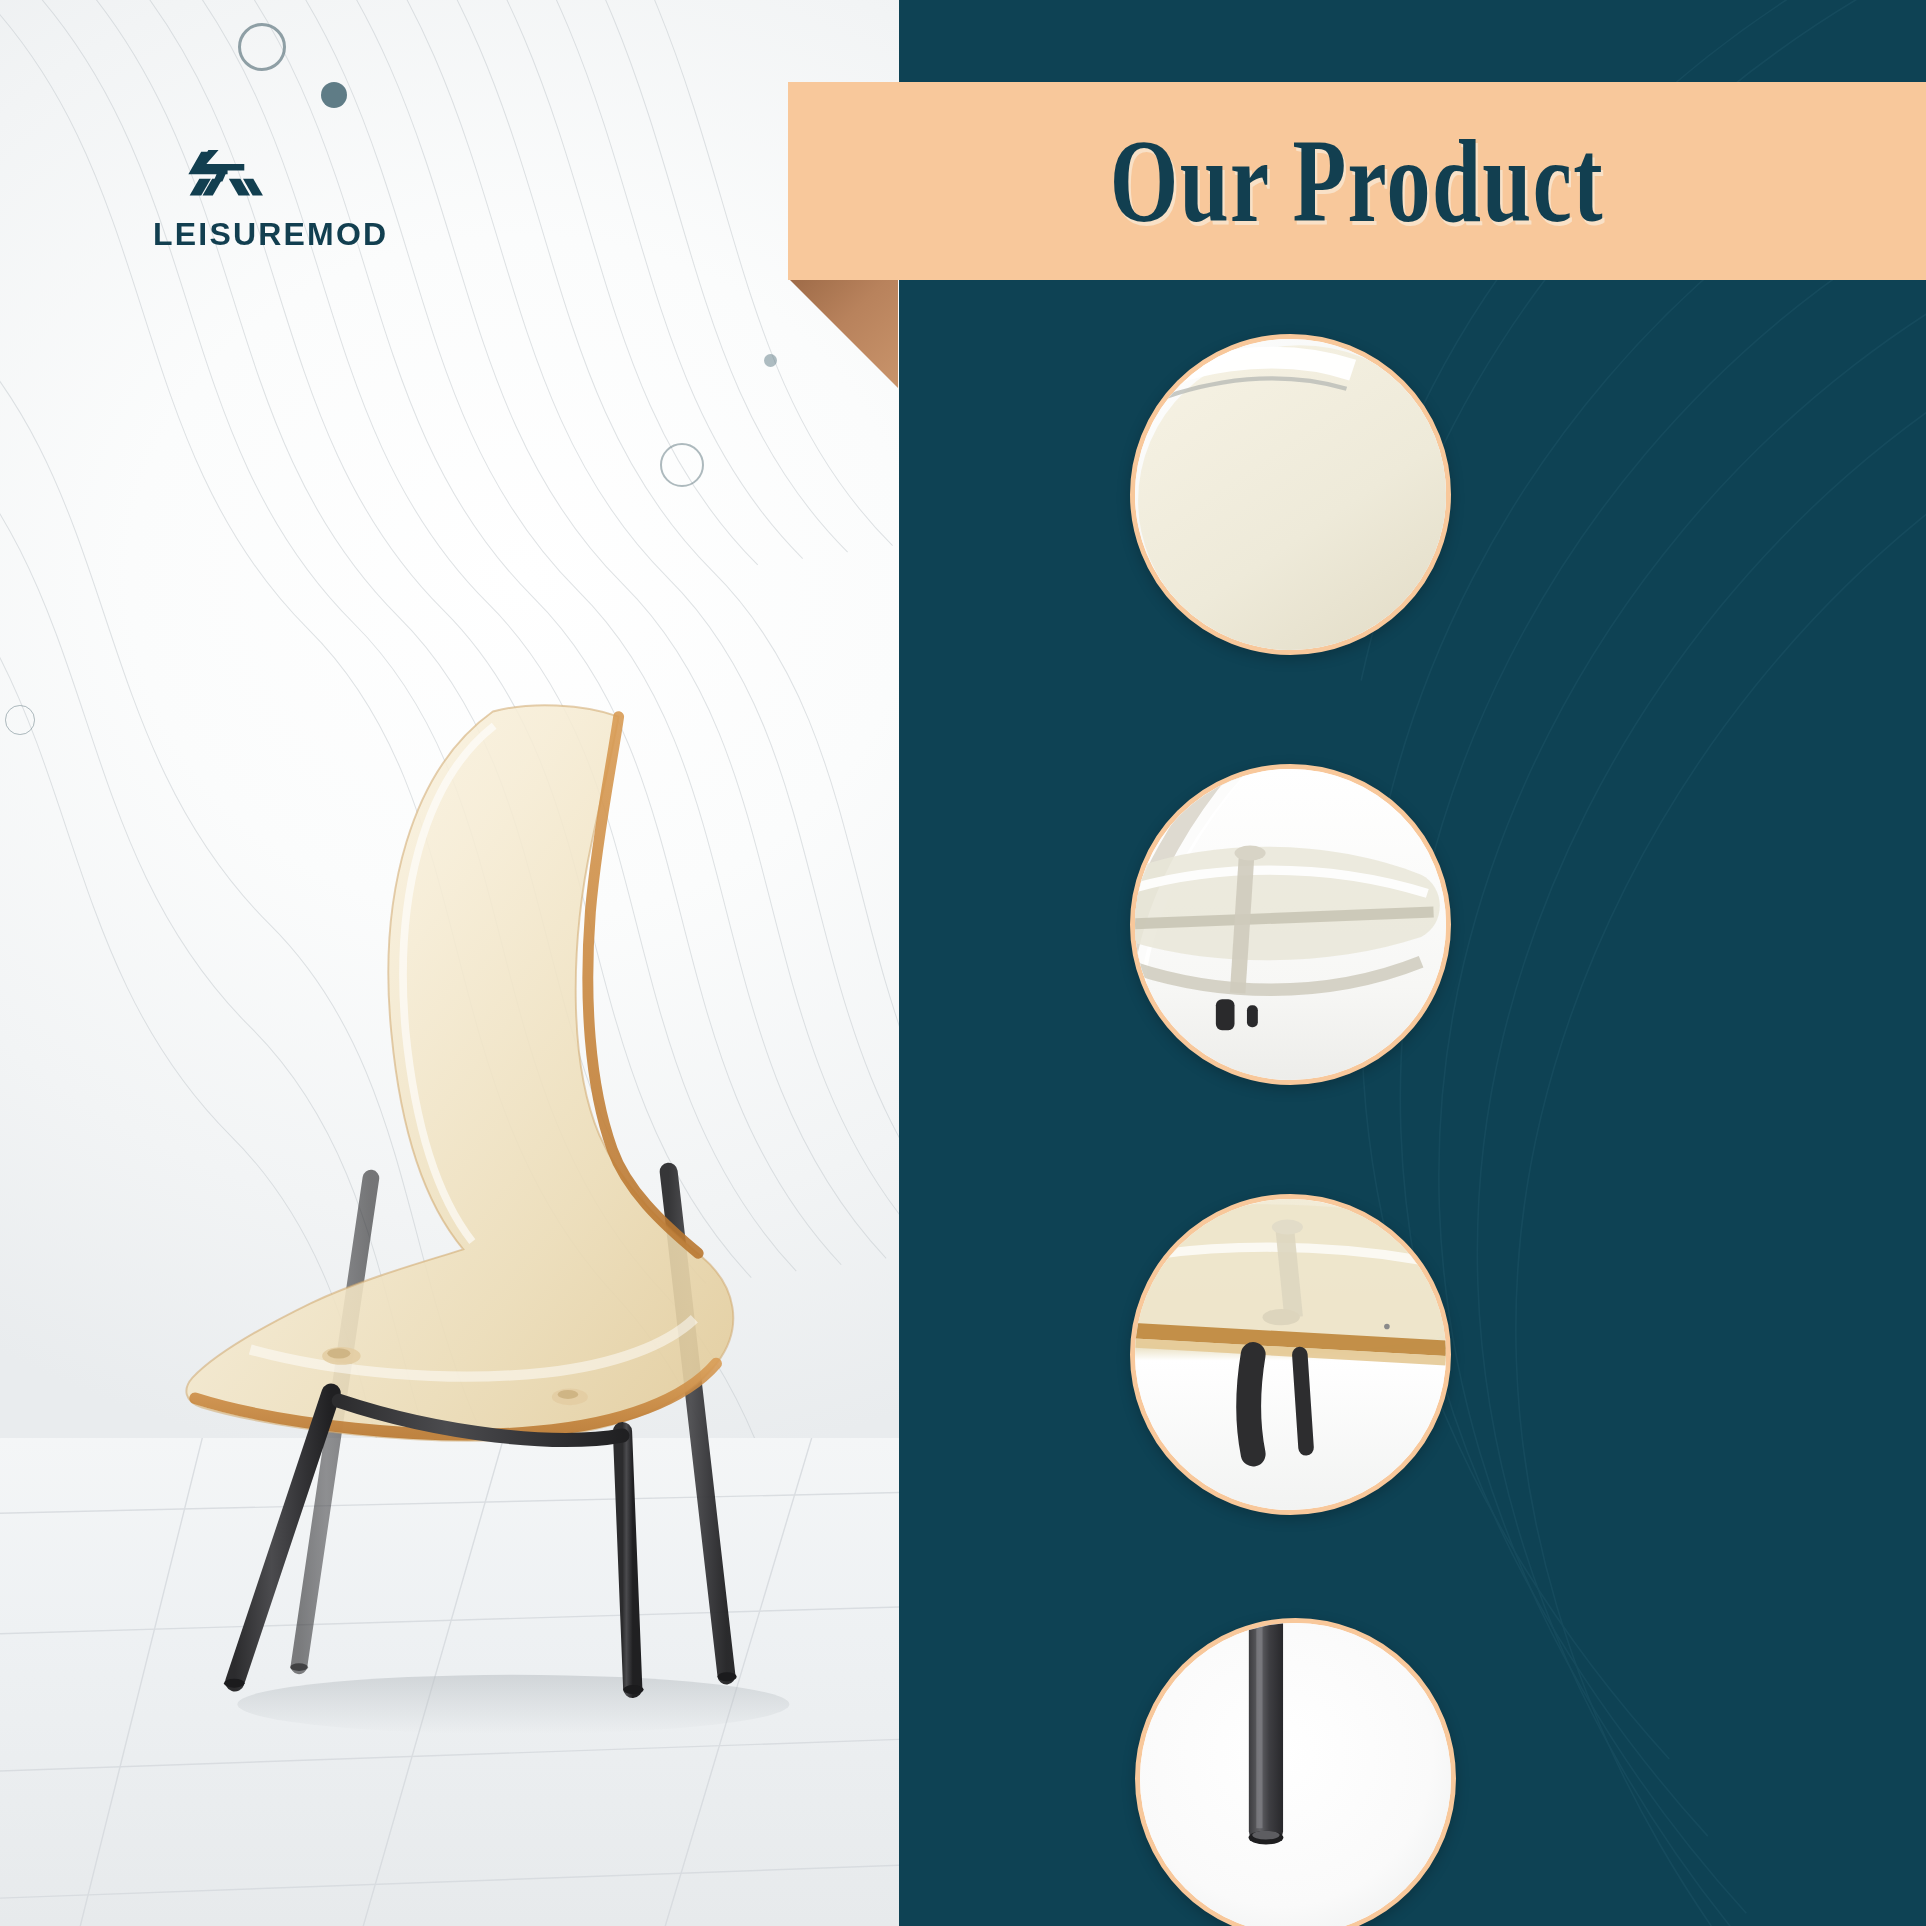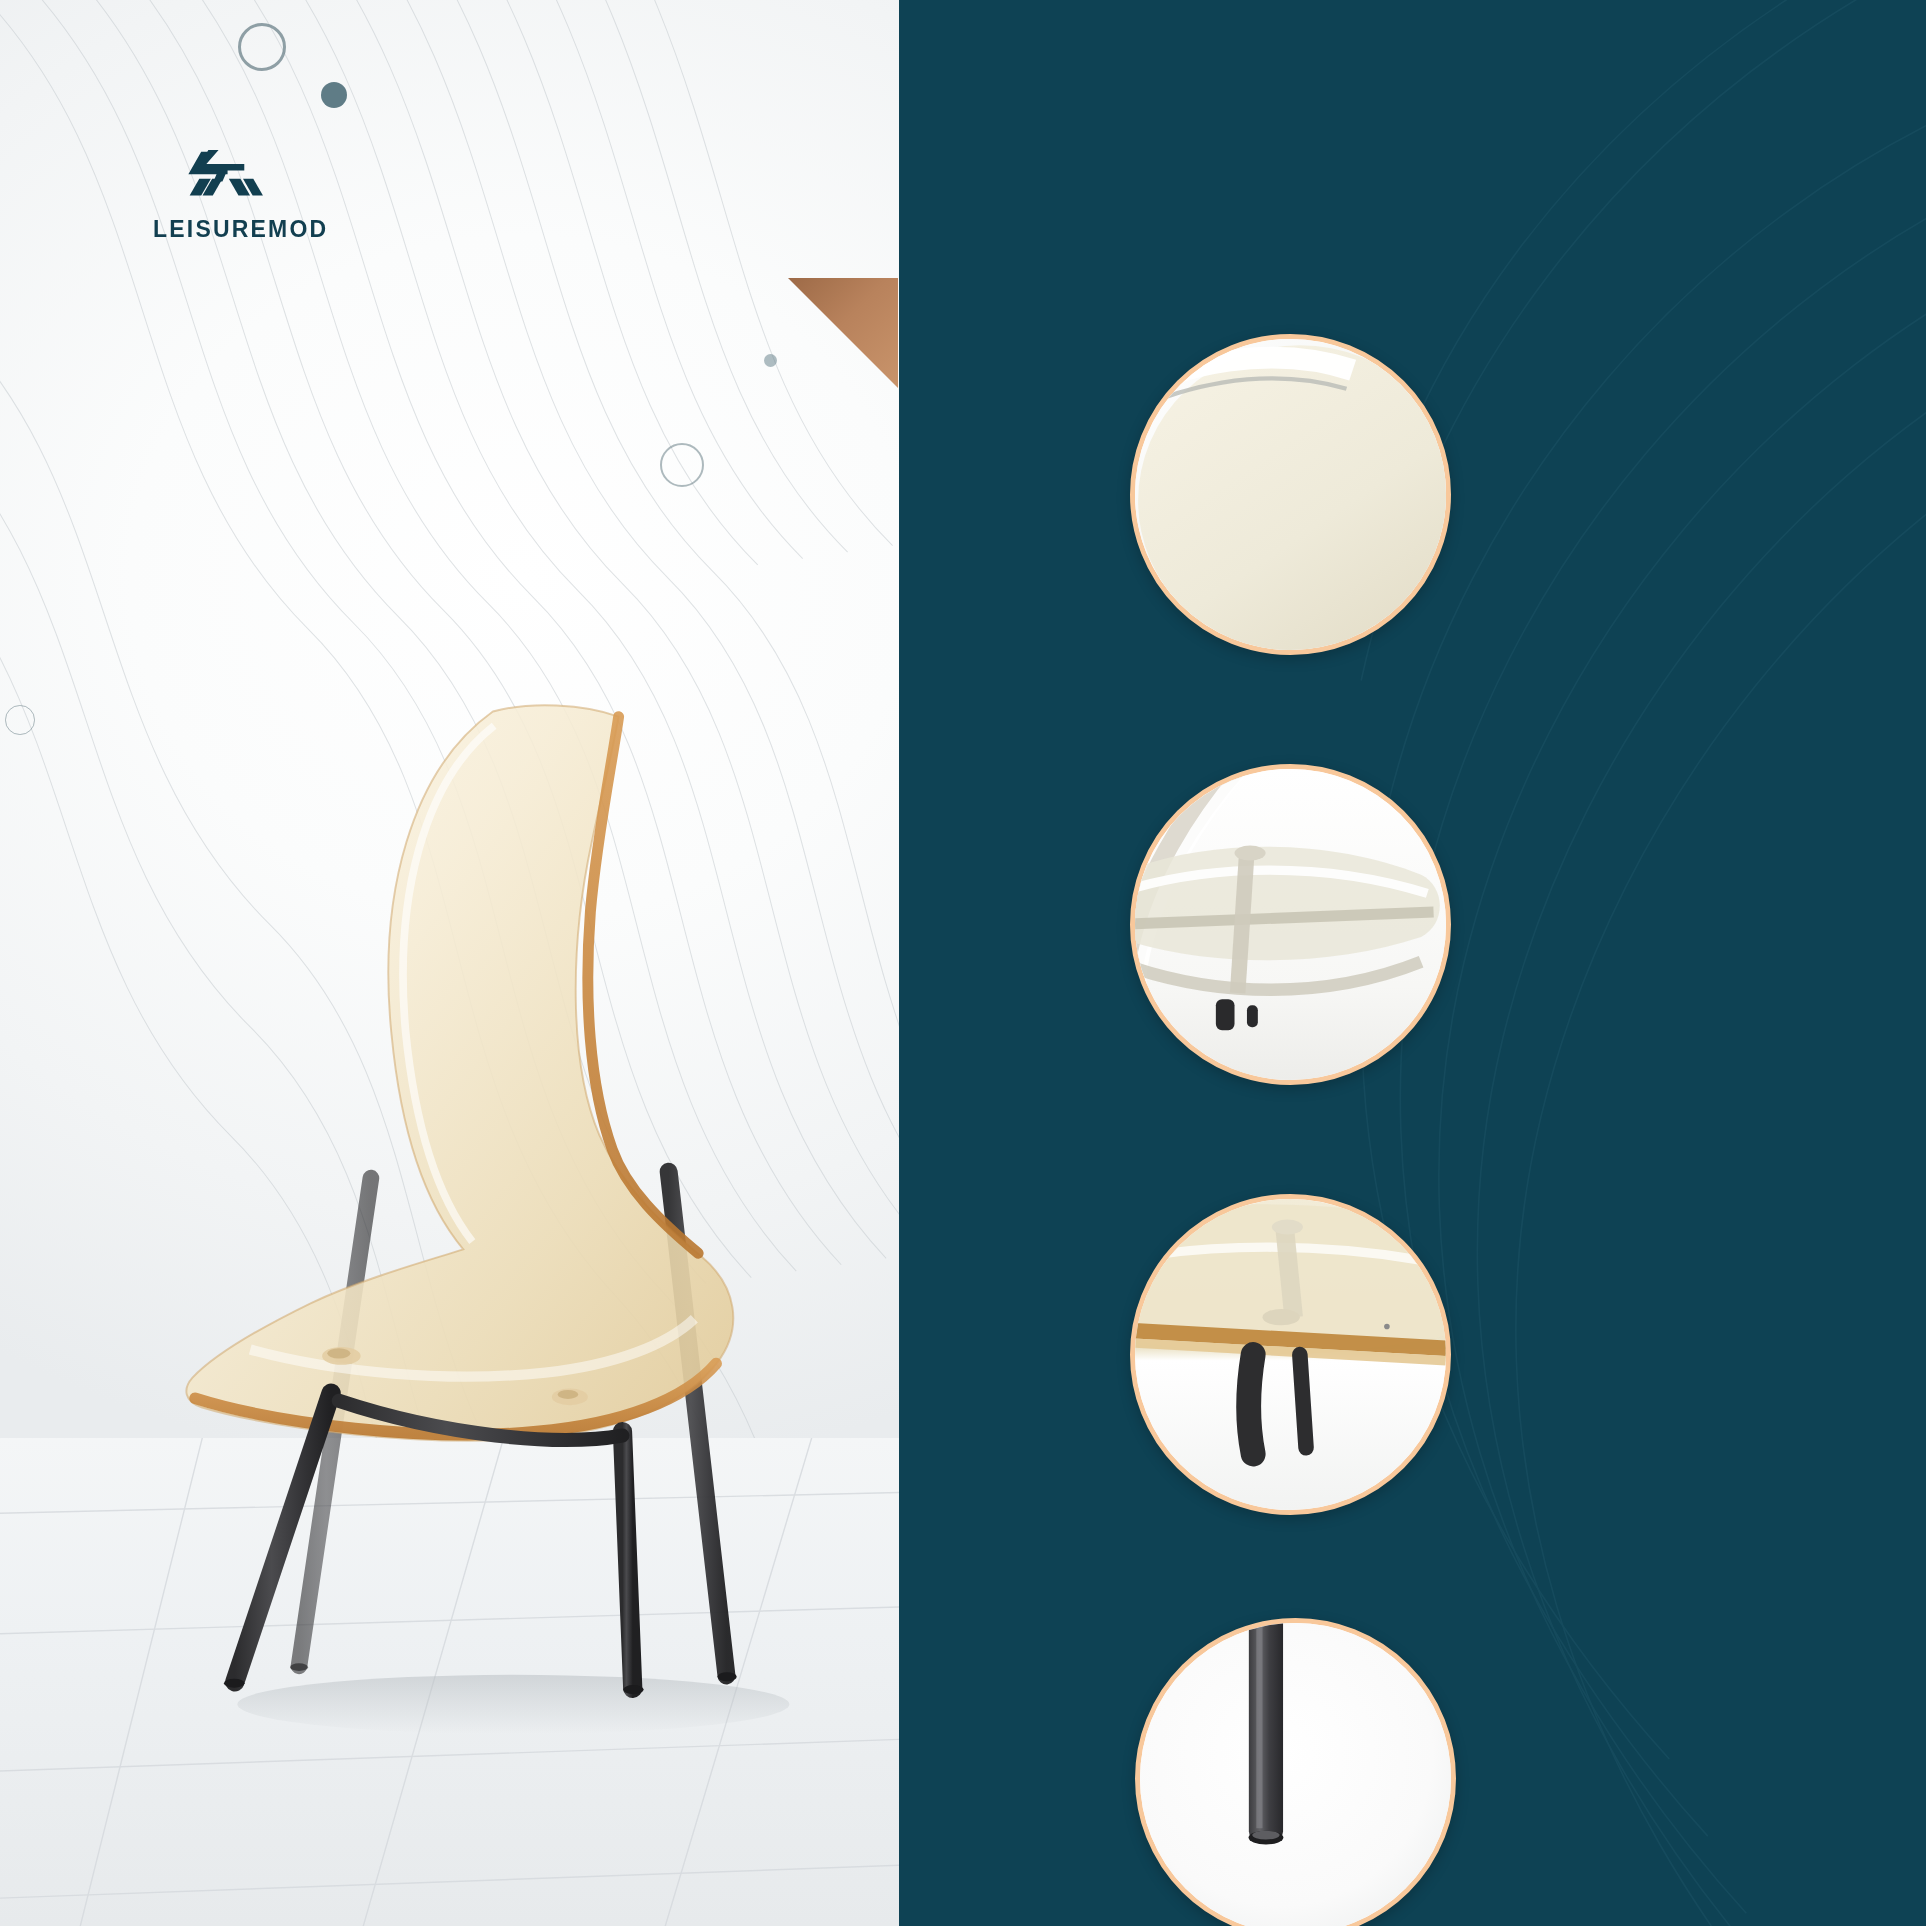--- a/index.html
+++ b/index.html
@@ -33,21 +33,21 @@
     position:absolute; border-radius:50%;
     border:3.2px solid #6c8189; opacity:.75;
   }
   .deco-ring.thin { border-width:2.6px; opacity:.55; }
   .deco-dot { position:absolute; border-radius:50%; background:#5f7c86; }
 
   
   .logo { position:absolute; left:128px; top:148px; width:193px; }
   .logo-mark { width:90px; height:54px; display:block; margin:0 auto 14px; }
   .logo-word {
-    font-size:23px; letter-spacing:2.2px; font-weight:700;
+    font-size:32px; letter-spacing:2.2px; font-weight:700;
     color:#123f50; text-align:center; font-family:"Liberation Sans", sans-serif;margin-left:25px;
   }
 
   
   .chair-wrap { position:absolute; left:173px; top:700px; width:700px; height:1091px; }
 
   
   .right-panel {
     position:absolute; left:899px; top:0; width:1027px; height:1926px;
     background:#0e4254; overflow:hidden;
@@ -233,20 +233,23 @@
         <path d="M1800,380 C 1360,580 1000,1000 880,1500 C 760,2000 920,2540 1320,2980"></path>
         <path d="M1840,500 C 1420,700 1060,1120 940,1620 C 820,2120 980,2660 1380,3100"></path>
         <path d="M1880,620 C 1480,820 1120,1240 1000,1740 C 880,2240 1040,2780 1440,3220"></path>
         <path d="M1560,-40 C 1120,200 820,600 720,1060"></path>
         <path d="M1480,-60 C 1060,180 780,560 700,980"></path>
       </g>
     </svg>
   </section>
 
   <div class="banner-shadow"></div>
+  <div class="banner">
+    <div class="banner-title">Our Product</div>
+  </div>
 
   <div class="features">
 
     <div class="feature-row" style="top:334px;">
       <div class="thumb" style="left:231px;top:0px;width:321px;height:321px;">
         <svg viewBox="0 0 100 100">
           <defs>
             <linearGradient id="t1a" x1="0" y1="0" x2="1" y2="1">
               <stop offset="0%" stop-color="#ffffff"></stop>
               <stop offset="55%" stop-color="#f3f4f2"></stop>

